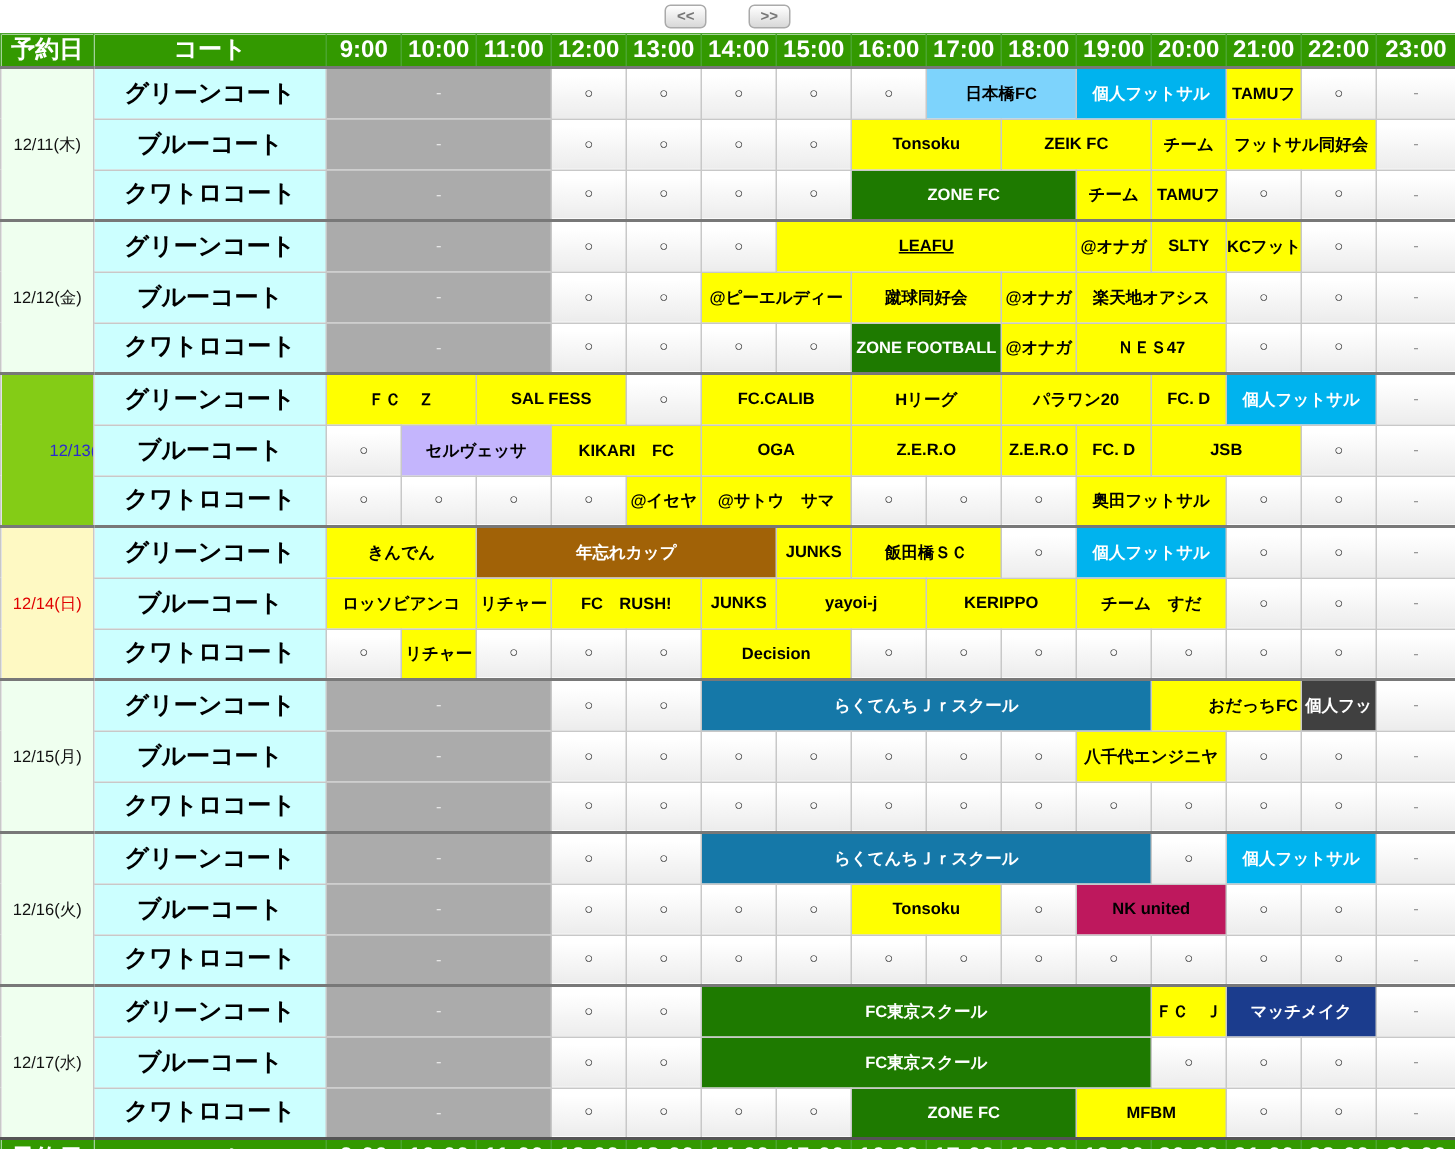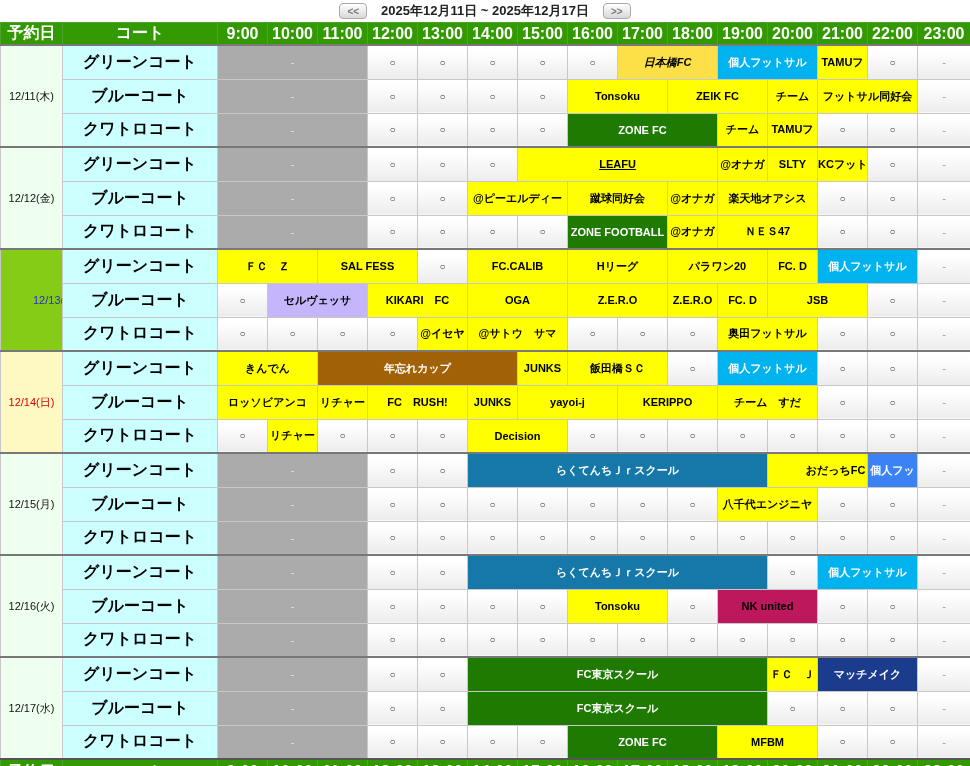--- a/index.html
+++ b/index.html
@@ -36,21 +36,20 @@
   td.open { background:linear-gradient(180deg,#ffffff 15%,#ececec 100%); color:#333; font-size:10px; }
   td.end { background:linear-gradient(180deg,#ffffff 15%,#ececec 100%); color:#999; font-weight:normal; }
   td.event { font-size:11px; }
 </style>
 </head>
 <body>
 
 <div class="wrap">
   <div class="nav">
     <button>&lt;&lt;</button>
-    <span class="range">2025年12月11日 ~ 2025年12月17日</span>
     <button>&gt;&gt;</button>
   </div>
   <table id="schedule-table">
     <colgroup>
         <col style="width: 62px;">
         <col style="width: 155px;">
         <col style="width: 50px;">
         <col style="width: 50px;">
         <col style="width: 50px;">
         <col style="width: 50px;">
@@ -90,21 +89,21 @@
     <tbody>
         <tr class="group-start">
           <td rowspan="3" class="date">12/11(木)</td>
           <td class="court">グリーンコート</td>
           <td colspan="3" class="closed">-</td>
           <td class="open">○</td>
           <td class="open">○</td>
           <td class="open">○</td>
           <td class="open">○</td>
           <td class="open">○</td>
-          <td colspan="2" class="event" style="background: #fde047; color: rgb(0, 0, 0); font-style: italic;">日本橋FC</td>
+          <td colspan="2" class="event" style="background: #7dd3fc; color: rgb(0, 0, 0);">日本橋FC</td>
           <td colspan="2" class="event" style="background: rgb(0, 179, 238); color: rgb(255, 255, 255);">個人フットサル</td>
           <td class="event" style="background: rgb(255, 255, 0); color: rgb(0, 0, 0);">TAMUフ</td>
           <td class="open">○</td>
           <td class="end">-</td>
         </tr>
         <tr>
           <td class="court">ブルーコート</td>
           <td colspan="3" class="closed">-</td>
           <td class="open">○</td>
           <td class="open">○</td>
@@ -257,21 +256,21 @@
           <td class="end">-</td>
         </tr>
         <tr class="group-start">
           <td rowspan="3" class="date">12/15(月)</td>
           <td class="court">グリーンコート</td>
           <td colspan="3" class="closed">-</td>
           <td class="open">○</td>
           <td class="open">○</td>
           <td colspan="6" class="event" style="background: rgb(21, 120, 168); color: rgb(255, 255, 255);">らくてんちＪｒスクール</td>
           <td colspan="2" class="event" style="background: rgb(255, 255, 0); color: rgb(0, 0, 0); padding-left: 36px;">おだっちFC</td>
-          <td class="event" style="background: #3b82f6; color: rgb(255, 255, 255);">個人フッ</td>
+          <td class="event" style="background: #404040; color: rgb(255, 255, 255);">個人フッ</td>
           <td class="end">-</td>
         </tr>
         <tr>
           <td class="court">ブルーコート</td>
           <td colspan="3" class="closed">-</td>
           <td class="open">○</td>
           <td class="open">○</td>
           <td class="open">○</td>
           <td class="open">○</td>
           <td class="open">○</td>

